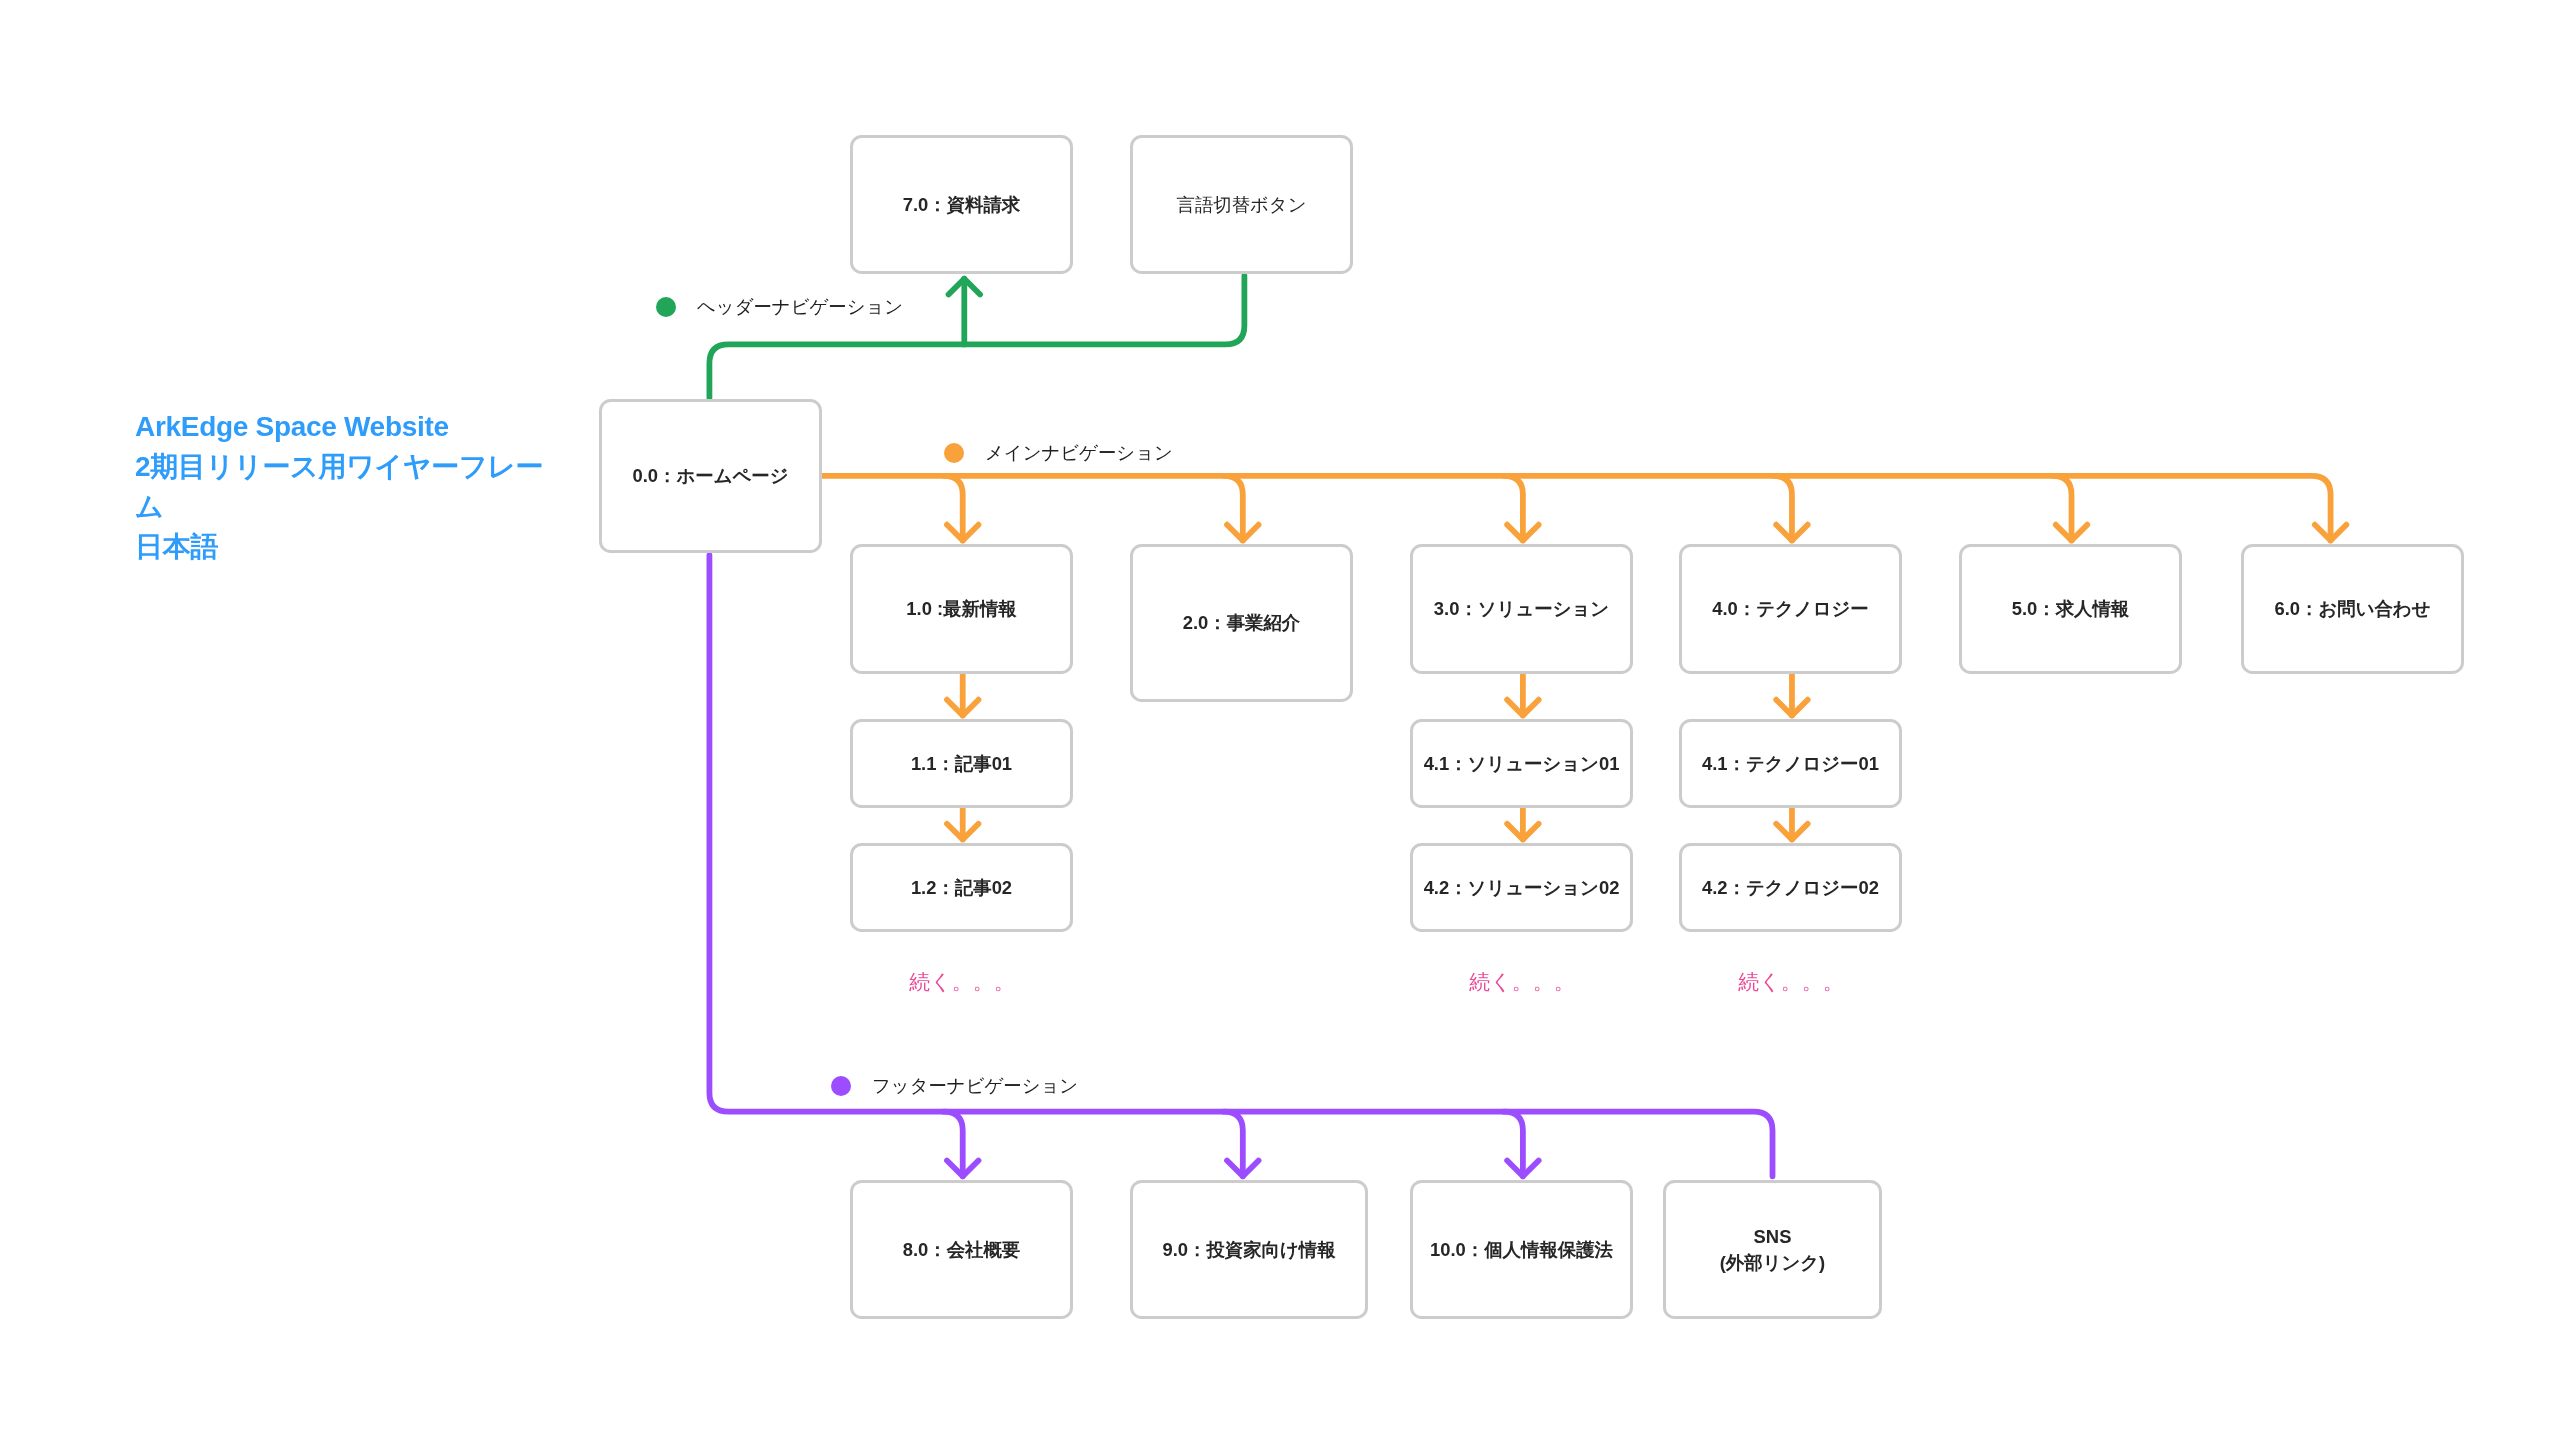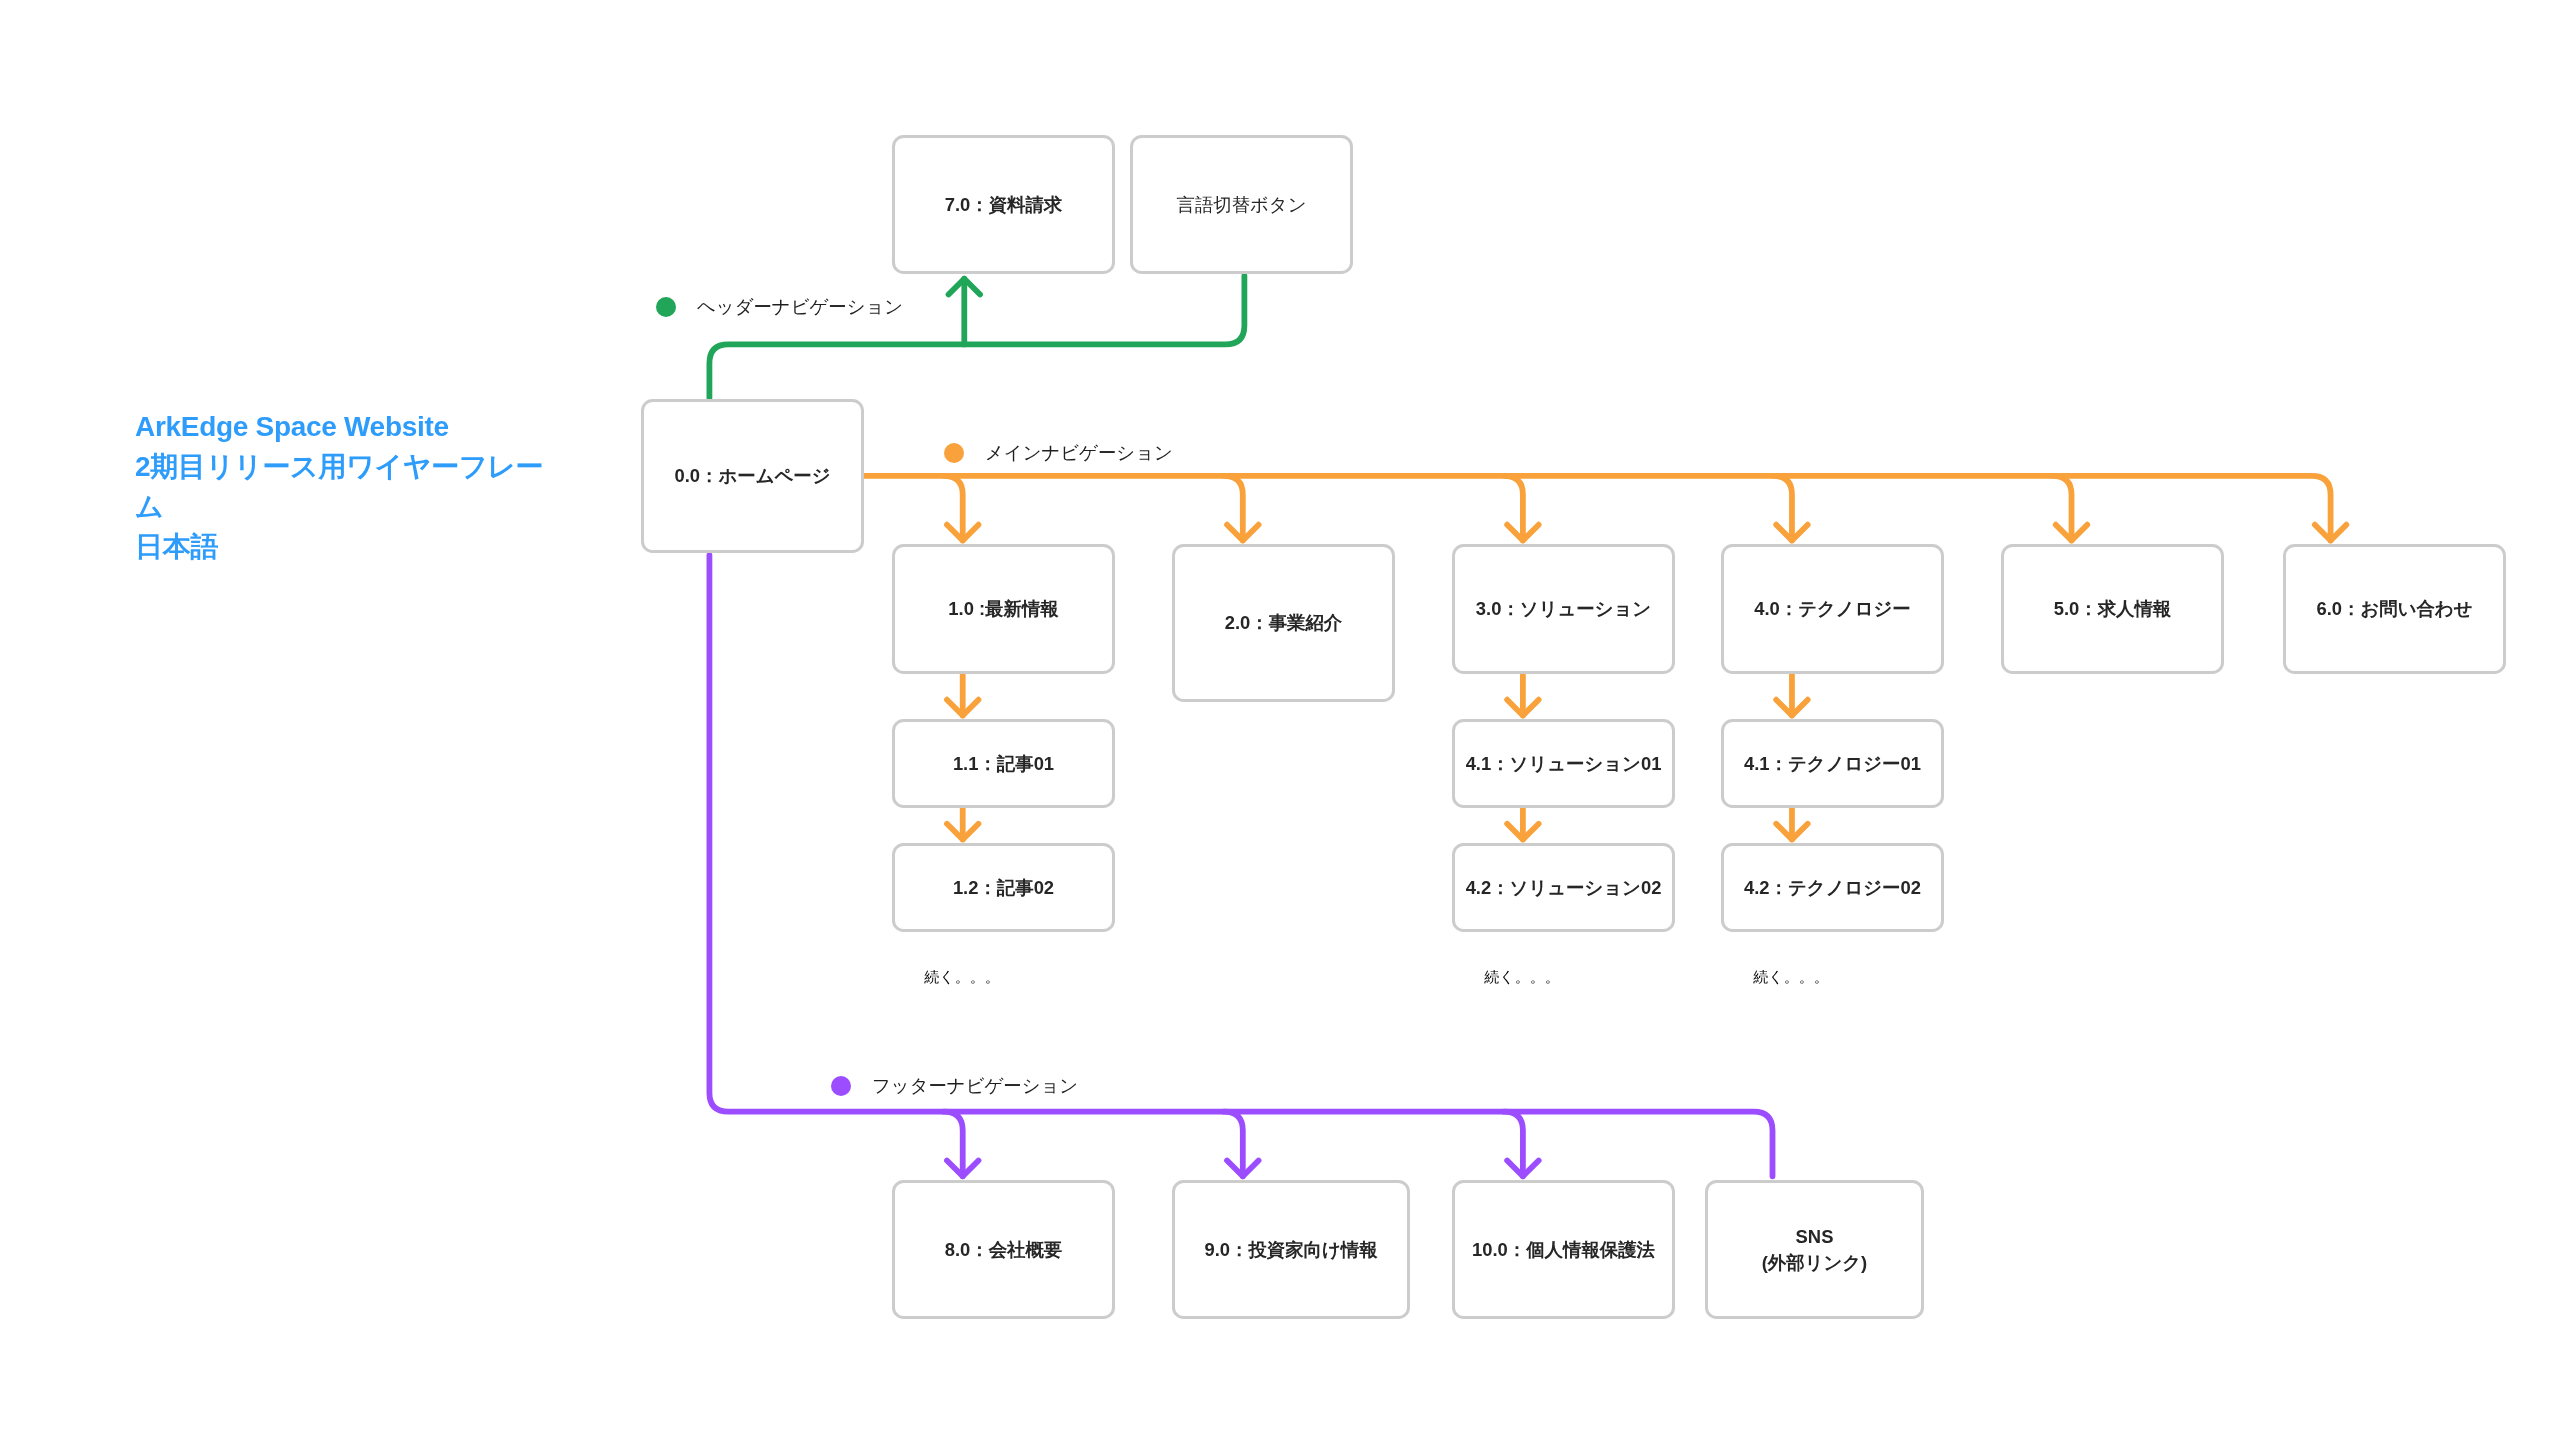--- a/index.html
+++ b/index.html
@@ -61,21 +61,21 @@
     border-radius: 11.6px;
     display: flex;
     align-items: center;
     justify-content: center;
     text-align: center;
     color: #262626;
     font-size: 18.4px;
     line-height: 1.38;
     padding: 3.2px 7.4px;
   }
-  .node.bold { font-weight: bold; margin-left: 42px; }
+  .node.bold { font-weight: bold; }
   .node.regular { font-weight: normal; }
   .node .label { white-space: pre-line; display: block; }
 
   
   .legend {
     position: absolute;
     display: flex;
     align-items: center;
     gap: 0;
     justify-content: space-between;
@@ -90,22 +90,22 @@
     margin-left: 21px;
     font-size: 18.4px;
     color: #1f1f1f;
     font-weight: normal;
     white-space: pre;
   }
 
   
   .continues {
     position: absolute;
-    font-size: 15px;
-    color: #000000;
+    font-size: 21px;
+    color: #ec4899;
     white-space: pre;
     text-align: center;
   }
 </style>
 </head>
 <body>
 
 <div id="canvas">
 
   <svg id="wires" viewBox="0 0 4902 2766" width="2576" height="1454" xmlns="http://www.w3.org/2000/svg">

